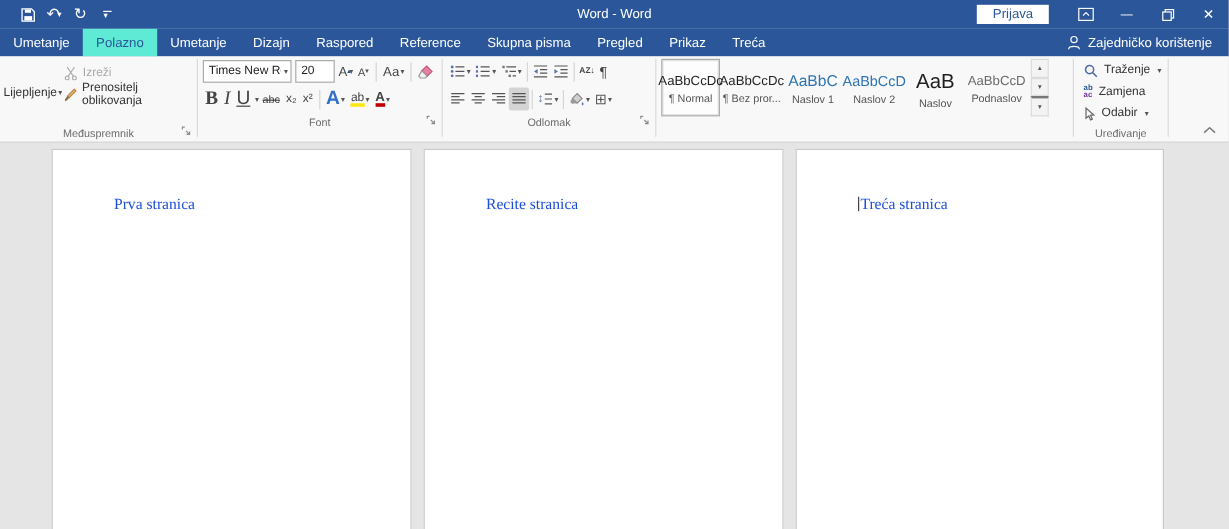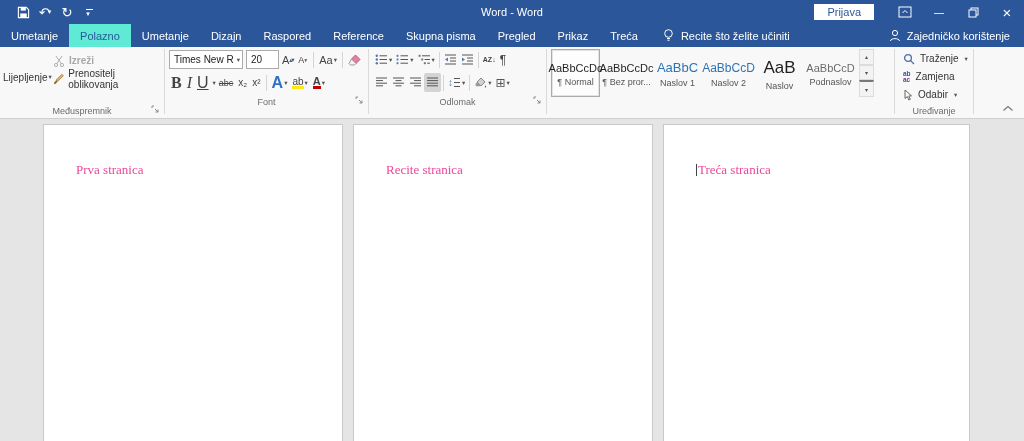--- a/index.html
+++ b/index.html
@@ -41,21 +41,21 @@
   .smallbtn { display:flex; align-items:center; justify-content:center; height:19px;
     padding:0 2px; border-radius:2px; cursor:pointer; color:#444; }
   .smallbtn.toggled { background:#d4d4d4; }
   .dd { font-size:6.5px; color:#555; margin-left:1px; }
 
   
   .paste-btn { width:46px; display:flex; align-items:center; cursor:pointer; }
   .paste-btn .lbl { font-size:10px; color:#333; margin-top:2px; }
   .clip-rows { display:flex; flex-direction:column; justify-content:flex-start; margin-left:4px; gap:1px; padding-top:2px; }
   .clip-item { display:flex; align-items:center; gap:4px; height:17px; font-size:10px; color:#333; cursor:pointer; }
-  .clip-item.disabled { color:#a8a8a8; cursor:default;font-weight:bold; }
+  .clip-item.disabled { color:#a8a8a8; cursor:default; }
 
   
   .font-col { display:flex; flex-direction:column; width:100%; padding:1px 2px 0 4px; }
   .font-row { display:flex; align-items:center; height:23px; gap:1px; }
   .combo { display:flex; align-items:center; border:1px solid #ababab; background:#fff;
     height:19px; font-size:10px; color:#222; padding:0 2px 0 4px; cursor:pointer; }
   .combo .dd { margin-left:3px; }
   .vsep { width:1px; height:16px; background:#d5d5d5; margin:0 2px; }
   .fbtn { font-size:11px; }
   .fx-a { color:#2f71c6; font-weight:bold; }
@@ -81,22 +81,22 @@
   
   .edit-col { display:flex; flex-direction:column; padding:3px 0 0 8px; gap:1px; }
   .edit-item { display:flex; align-items:center; gap:5px; height:17px; font-size:10px; color:#333; cursor:pointer; }
 
   .collapse-area { flex:1; position:relative; }
   .collapse-btn { position:absolute; right:10px; bottom:6px; cursor:pointer; }
 
   
   .doc { position:absolute; top:119px; left:0; width:1024px; height:322px; background:#e5e5e5; }
   .page { position:absolute; top:5px; height:340px; background:#fff; border:1px solid #c9c9c9; }
-  .page-text { margin:37px 0 0 32px; font-family:"Liberation Serif","DejaVu Serif",serif;
-    font-size:13px; color:#ec4899; }
+  .page-text { margin:37px 0 0 51px; font-family:"Liberation Serif","DejaVu Serif",serif;
+    font-size:13px; color:#1d4ed8; }
   .caret { display:inline-block; width:1px; height:12px; background:#444; margin-right:1px; vertical-align:-2px; }
 
   svg { display:block; }
 </style>
 </head>
 <body>
 
 <div class="titlebar">
   <div class="qat">
     <span class="qbtn">
@@ -148,27 +148,20 @@
   <div class="tab">Umetanje</div>
   <div class="tab active">Polazno</div>
   <div class="tab">Umetanje</div>
   <div class="tab">Dizajn</div>
   <div class="tab">Raspored</div>
   <div class="tab">Reference</div>
   <div class="tab">Skupna pisma</div>
   <div class="tab">Pregled</div>
   <div class="tab">Prikaz</div>
   <div class="tab">Treća</div>
-  <div class="tellme">
-    <svg width="11" height="15" viewBox="0 0 11 15">
-      <circle cx="5.5" cy="5.5" r="3.8" fill="none" stroke="#fff"></circle>
-      <path d="M4 10.5 h3 M4.4 12.2 h2.2" stroke="#fff"></path>
-    </svg>
-    <span>Recite što želite učiniti</span>
-  </div>
   <div class="share">
     <svg width="12" height="13" viewBox="0 0 12 13">
       <circle cx="6" cy="4" r="2.6" fill="none" stroke="#fff"></circle>
       <path d="M1.5 12 C1.5 8.8 10.5 8.8 10.5 12" fill="none" stroke="#fff"></path>
     </svg>
     <span>Zajedničko korištenje</span>
   </div>
 </div>
 
 <div class="ribbon">

